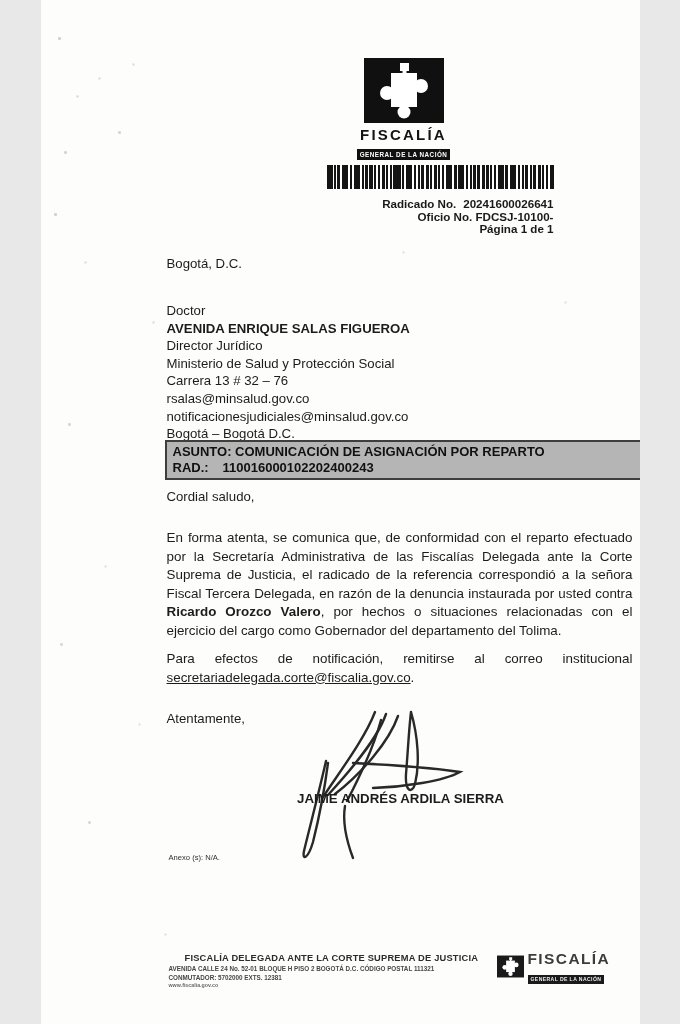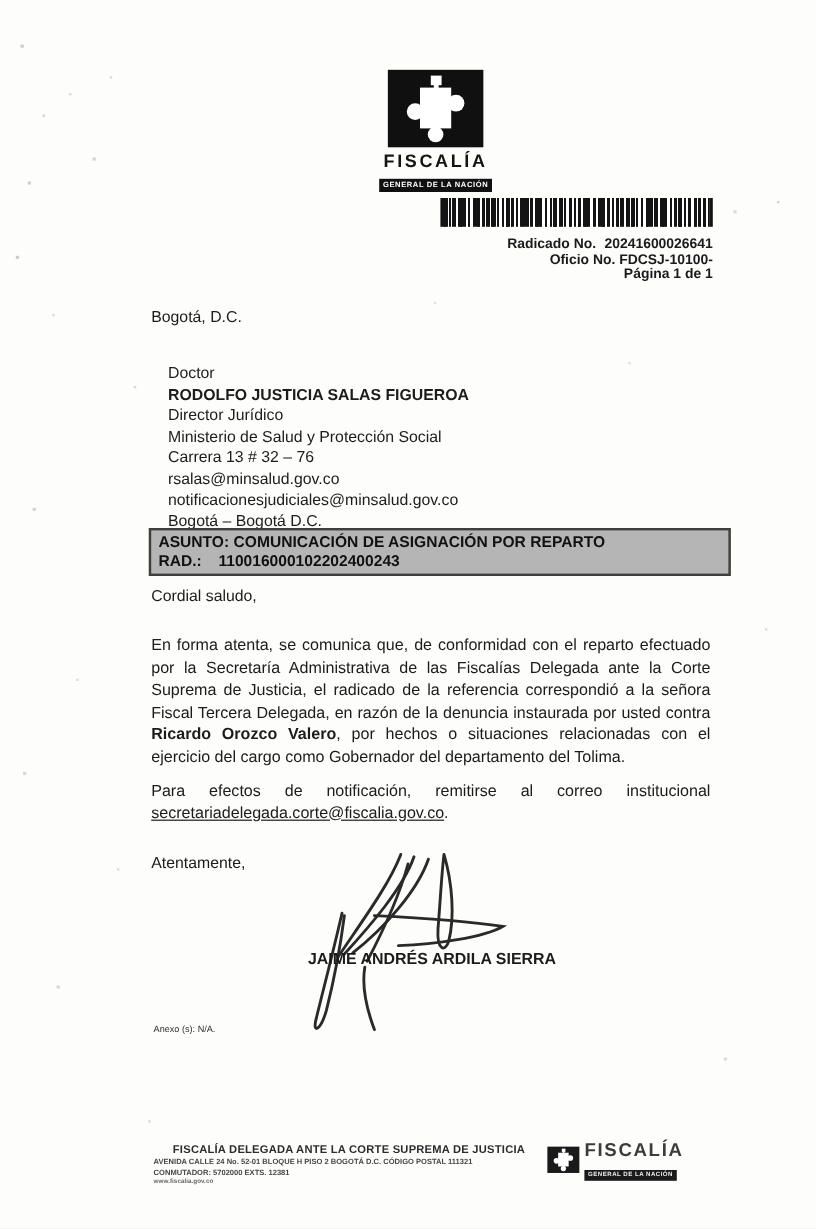--- a/index.html
+++ b/index.html
@@ -1,18 +1,18 @@
 <!DOCTYPE html>
 <html><head>
 <meta charset="utf-8">
 <style>
   html,body{margin:0;padding:0;background:#e8e8e8;}
   .page{
     position:relative;
-    width:680px;height:1024px;
+    width:599px;height:1024px;
     margin:0 auto;
     background:#fdfdfc;
     overflow:hidden;
     font-family:"Liberation Sans","DejaVu Sans",sans-serif;
     color:#1c1c1c;
     -webkit-font-smoothing:antialiased;
   }
   .bold{font-weight:bold;}
   .abs{position:absolute;}
 
@@ -46,21 +46,21 @@
     background-image:
       repeating-linear-gradient(90deg,#141414 0 2px,rgba(0,0,0,0) 2px 4px),
       repeating-linear-gradient(90deg,#141414 0 1px,rgba(0,0,0,0) 1px 7px),
       repeating-linear-gradient(90deg,#141414 0 3px,rgba(0,0,0,0) 3px 13px);
   }
   .rad-lines{margin-top:9px;font-size:11.6px;font-weight:bold;line-height:12.6px;color:#1a1a1a;}
   .rad-gap{display:inline-block;width:7px;}
 
   
   .city{left:126px;top:256px;font-size:13.2px;}
-  .recipient{left:126px;top:302px;font-size:13.2px;line-height:17.6px;margin-left:14px;}
+  .recipient{left:126px;top:302px;font-size:13.2px;line-height:17.6px;}
   .subject-box{left:124px;top:440px;width:452px;background:#b5b5b5;
     border:2px solid #3e3e3e;padding:2px 23px 3px 6px;
     font-size:13px;font-weight:bold;line-height:15.5px;color:#111;}
   .rad-label{display:inline-block;width:50px;}
   .greeting{left:126px;top:489px;font-size:13.2px;}
   .para{left:126px;width:466px;font-size:13.4px;line-height:18.6px;}
   .para1{top:529px;}
   .para2{top:650px;}
   .jline{text-align:justify;text-align-last:justify;}
   .jlast{text-align:justify;text-align-last:left;}
@@ -113,21 +113,21 @@
       <div><span>Radicado No.</span><span class="rad-gap"></span><span>20241600026641</span></div>
       <div>Oficio No. FDCSJ-10100-</div>
       <div>Página 1 de 1</div>
     </div>
   </div>
 
   <div class="abs city">Bogotá, D.C.</div>
 
   <div class="abs recipient">
     <div>Doctor</div>
-    <div class="bold">RODOLFO JUSTICIA SALAS FIGUEROA</div>
+    <div class="bold">AVENIDA ENRIQUE SALAS FIGUEROA</div>
     <div>Director Jurídico</div>
     <div>Ministerio de Salud y Protección Social</div>
     <div>Carrera 13 # 32 – 76</div>
     <div>rsalas@minsalud.gov.co</div>
     <div>notificacionesjudiciales@minsalud.gov.co</div>
     <div>Bogotá – Bogotá D.C.</div>
   </div>
 
   <div class="abs subject-box">
     <div>ASUNTO: COMUNICACIÓN DE ASIGNACIÓN POR REPARTO</div>

